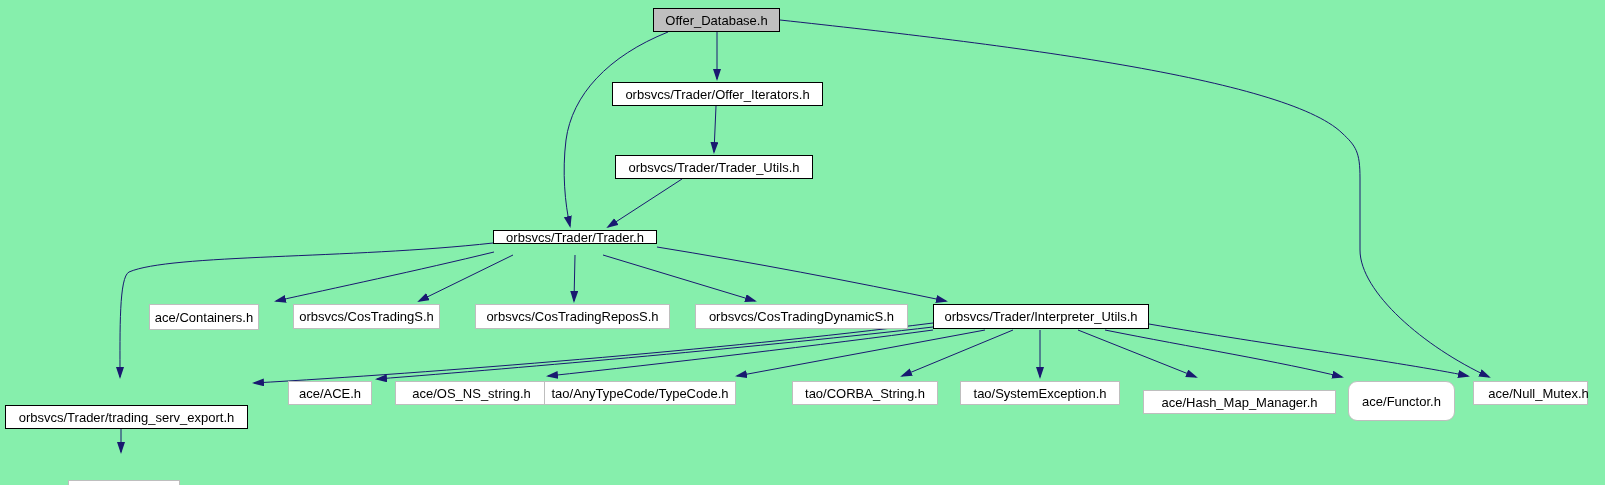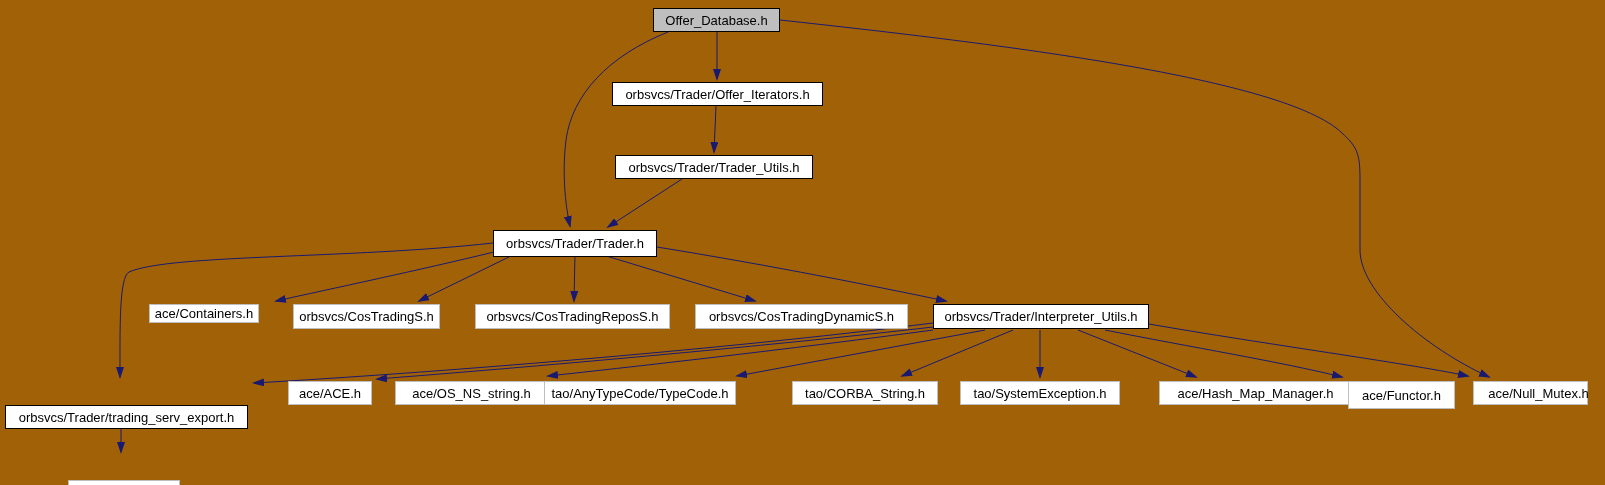--- a/index.html
+++ b/index.html
@@ -5,21 +5,21 @@
   html, body {
     margin: 0;
     padding: 0;
     background: #ffffff;
     font-family: "Liberation Sans", "DejaVu Sans", sans-serif;
   }
   #graph-canvas {
     position: relative;
     width: 1605px;
     height: 485px;
-    background: #a16207;
+    background: #86efac;
     overflow: hidden;
   }
   #edges-svg {
     position: absolute;
     left: 0;
     top: 0;
     width: 1605px;
     height: 485px;
   }
   #edges-svg path.edge {
@@ -86,24 +86,24 @@
   <div id="node-layer">
       <div class="node root" style="left: 653px; top: 8px; width: 127px; height: 24px; background: rgb(191, 191, 191);">
         <span>Offer_Database.h</span>
       </div>
       <div class="node linked" style="left: 612px; top: 82px; width: 211px; height: 24px; text-align: right;">
         <span>orbsvcs/Trader/Offer_Iterators.h</span>
       </div>
       <div class="node linked" style="left: 615px; top: 155px; width: 198px; height: 24px;">
         <span>orbsvcs/Trader/Trader_Utils.h</span>
       </div>
-      <div class="node linked" style="left: 493px; top: 230px; width: 164px; height: 27px;">
+      <div class="node linked" style="left: 493px; top: 230px; width: 164px; height: 14px;">
         <span>orbsvcs/Trader/Trader.h</span>
       </div>
-      <div class="node plain" style="left: 149px; top: 304px; width: 110px; height: 19px;">
+      <div class="node plain" style="left: 149px; top: 304px; width: 110px; height: 26px;">
         <span>ace/Containers.h</span>
       </div>
       <div class="node plain" style="left: 293px; top: 304px; width: 147px; height: 25px; text-align: right;">
         <span>orbsvcs/CosTradingS.h</span>
       </div>
       <div class="node plain" style="left: 475px; top: 304px; width: 195px; height: 25px;">
         <span>orbsvcs/CosTradingReposS.h</span>
       </div>
       <div class="node plain" style="left: 695px; top: 304px; width: 213px; height: 25px;">
         <span>orbsvcs/CosTradingDynamicS.h</span>
@@ -122,24 +122,24 @@
       </div>
       <div class="node plain" style="left: 544px; top: 381px; width: 192px; height: 24px;">
         <span>tao/AnyTypeCode/TypeCode.h</span>
       </div>
       <div class="node plain" style="left: 792px; top: 381px; width: 146px; height: 24px;">
         <span>tao/CORBA_String.h</span>
       </div>
       <div class="node plain" style="left: 960px; top: 381px; width: 160px; height: 24px;">
         <span>tao/SystemException.h</span>
       </div>
-      <div class="node plain" style="left: 1143px; top: 381px; width: 193px; height: 24px; margin-left: 16px;">
+      <div class="node plain" style="left: 1143px; top: 390px; width: 193px; height: 24px;">
         <span>ace/Hash_Map_Manager.h</span>
       </div>
-      <div class="node plain" style="left: 1348px; top: 381px; width: 107px; height: 28px;">
+      <div class="node plain" style="left: 1348px; top: 381px; width: 107px; height: 40px; border-radius: 9px;">
         <span>ace/Functor.h</span>
       </div>
       <div class="node plain" style="left: 1473px; top: 381px; width: 115px; height: 24px; padding-left: 16px;">
         <span>ace/Null_Mutex.h</span>
       </div>
       <div class="node plain" style="left: 68px; top: 456px; width: 112px; height: 22px; margin-top: 24px;">
         <span>ace/config-all.h</span>
       </div>
     </div>
 </div>

